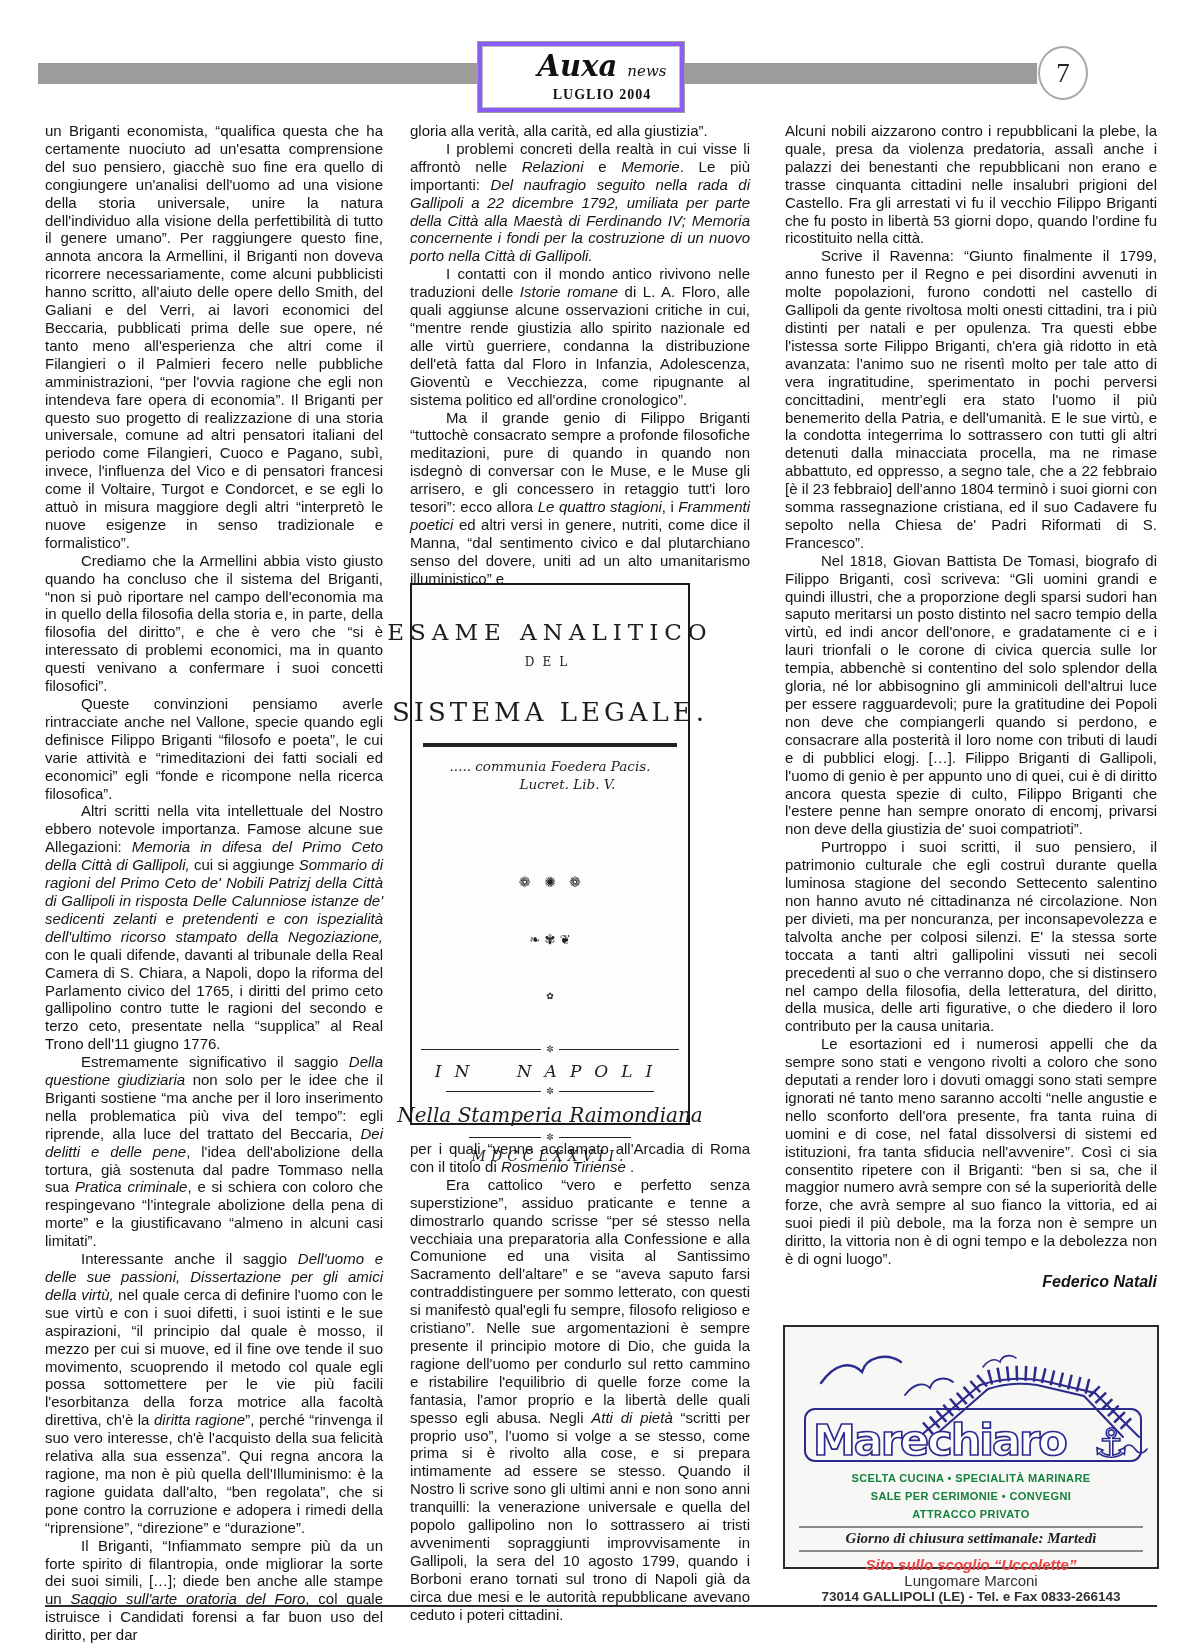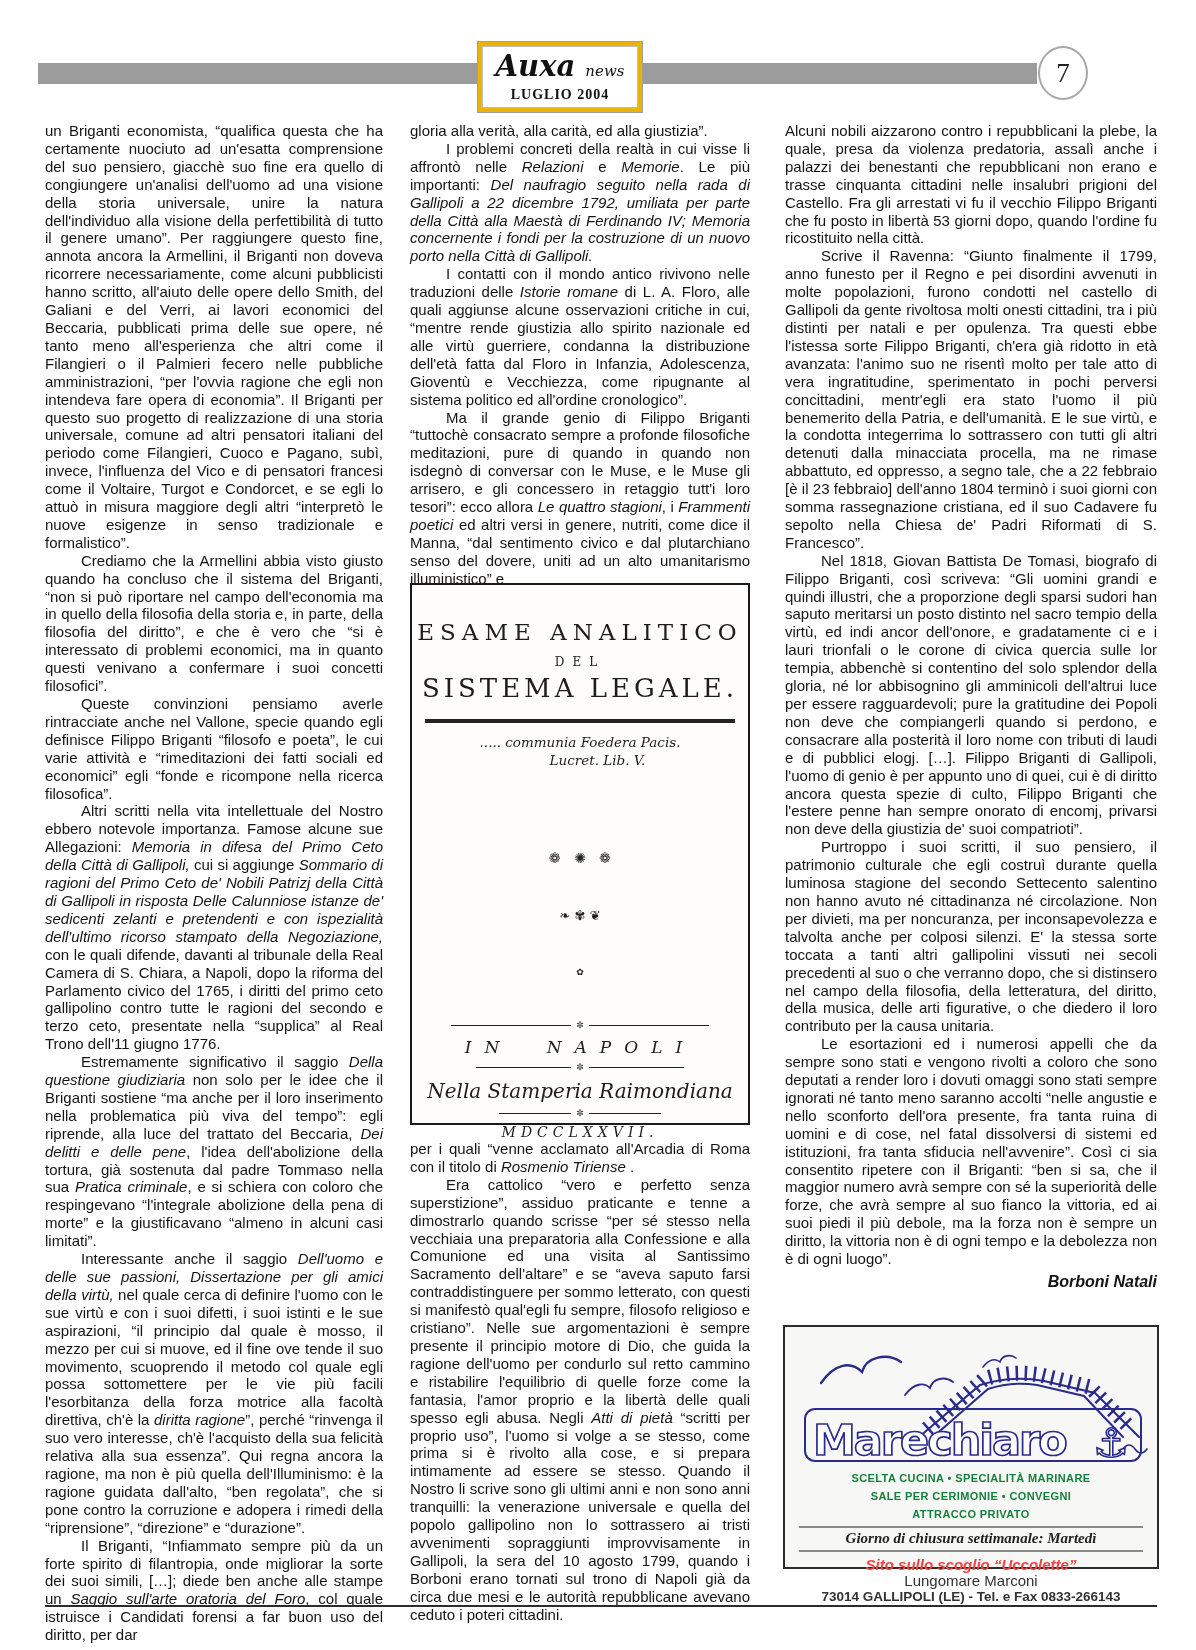--- a/index.html
+++ b/index.html
@@ -4,43 +4,43 @@
 <style>
   html,body{margin:0;padding:0;background:#e8e8e8;}
   .page{position:relative;width:1196px;height:1650px;background:#ffffff;overflow:hidden;
         font-family:"Liberation Sans",sans-serif;color:#141414;}
   
   .topbar{position:absolute;left:38px;top:63px;width:999px;height:21px;background:#9c9c9c;}
   .pagenum{position:absolute;left:1038px;top:46px;width:46px;height:50px;border:2px solid #a8a8a8;
            border-radius:50%;background:#fff;display:flex;align-items:center;justify-content:center;
            font-family:"Liberation Serif",serif;font-size:27px;color:#222;}
   .masthead{position:absolute;left:478px;top:42px;width:156px;height:62px;background:#fff;
-            border:4px solid #eab308;box-shadow:0 0 0 1px #9e9e9e, inset 0 0 0 1px #bdbdbd;
-            display:flex;flex-direction:column;align-items:center;justify-content:center;}
+            border:4px solid #8b5cf6;box-shadow:0 0 0 1px #9e9e9e, inset 0 0 0 1px #bdbdbd;
+            display:flex;flex-direction:column;align-items:center;justify-content:center;padding-left:42px;}
   .mh-brand{font-family:"DejaVu Serif",serif;font-style:italic;font-weight:bold;font-size:29px;
             line-height:29px;color:#111;white-space:nowrap;}
   .mh-news{font-size:15px;font-weight:normal;}
   .mh-date{font-family:"Liberation Serif",serif;font-weight:bold;font-size:14px;letter-spacing:1px;
            color:#111;margin-top:1px;}
   
   .col{position:absolute;top:122px;font-size:15px;line-height:17.9px;text-align:justify;}
   #col1{left:45px;width:338px;}
   #col2t{left:410px;width:340px;}
   #col2b{left:410px;top:1140px;width:340px;}
   #col3{left:785px;width:372px;}
   p.para{margin:0;padding:0;}
   p.ind{text-indent:36px;}
   .sig{margin-top:5px;text-align:right;font-weight:bold;font-style:italic;font-size:16px;}
   
-  .bookplate{position:absolute;left:410px;top:583px;width:340px;height:542px;box-sizing:border-box;
+  .bookplate{position:absolute;left:410px;top:583px;width:280px;height:542px;box-sizing:border-box;
              border:2px solid #1a1a1a;background:#fefdfc;display:flex;flex-direction:column;
              align-items:center;font-family:"DejaVu Serif",serif;color:#1d1d1d;}
   .bp-t1{margin-top:34px;font-size:23px;letter-spacing:6px;white-space:nowrap;}
   .bp-del{margin-top:10px;font-size:12px;letter-spacing:8px;}
-  .bp-t2{margin-top:4px;font-size:26px;letter-spacing:4px;white-space:nowrap;}
+  .bp-t2{margin-top:28px;font-size:26px;letter-spacing:4px;white-space:nowrap;}
   .bp-dr{margin-top:16px;width:92%;border-top:3px solid #232323;border-bottom:1px solid #232323;height:3px;}
   .bp-epi{margin-top:10px;font-style:italic;font-size:13.5px;text-align:left;line-height:18px;}
   .bp-epi2{margin-left:70px;}
   .bp-orn{margin-top:42px;text-align:center;font-family:"DejaVu Sans",sans-serif;color:#222;
           line-height:19px;white-space:pre;}
   .orn1{font-size:14px;}
   .orn2{font-size:13px;}
   .orn3{font-size:9px;}
   .bp-imprint{margin-top:auto;margin-bottom:20px;display:flex;flex-direction:column;align-items:center;}
   .orn-rule{display:flex;align-items:center;gap:5px;color:#232323;}
@@ -140,21 +140,21 @@
       <p class="para"><span>per i quali “venne acclamato all'Arcadia di Roma con il titolo di </span><i>Rosmenio Tiriense</i><span> .</span></p>
       <p class="para ind"><span>Era cattolico “vero e perfetto senza superstizione”, assiduo praticante e tenne a dimostrarlo quando scrisse “per sé stesso nella vecchiaia una preparatoria alla Confessione e alla Comunione ed una visita al Santissimo Sacramento dell'altare” e se “aveva saputo farsi contraddistinguere per sommo letterato, con questi si manifestò qual'egli fu sempre, filosofo religioso e cristiano”. Nelle sue argomentazioni è sempre presente il principio motore di Dio, che guida la ragione dell'uomo per condurlo sul retto cammino e ristabilire l'equilibrio di quelle forze come la fantasia, l'amor proprio e la libertà delle quali spesso egli abusa. Negli </span><i>Atti di pietà</i><span> “scritti per proprio uso”, l'uomo si volge a se stesso, come prima si è rivolto alla cose, e si prepara intimamente ad essere se stesso. Quando il Nostro li scrive sono gli ultimi anni e non sono anni tranquilli: la venerazione universale e quella del popolo gallipolino non lo sottrassero ai tristi avvenimenti sopraggiunti improvvisamente in Gallipoli, la sera del 10 agosto 1799, quando i Borboni erano tornati sul trono di Napoli già da circa due mesi e le autorità repubblicane  avevano ceduto i poteri cittadini.</span></p>
     </div>
 
   <div id="col3" class="col">
   <p class="para"><span>Alcuni nobili aizzarono contro i repubblicani la plebe, la quale, presa da violenza predatoria, assalì anche i palazzi dei benestanti che repubblicani non erano e trasse cinquanta cittadini nelle insalubri prigioni del Castello. Fra gli arrestati vi fu il vecchio Filippo Briganti che fu posto in libertà 53 giorni dopo, quando l'ordine fu ricostituito nella città.</span></p>
       <p class="para ind"><span>Scrive il Ravenna: “Giunto finalmente il 1799, anno funesto per il Regno e pei disordini avvenuti in molte popolazioni, furono condotti nel castello di Gallipoli da gente rivoltosa molti onesti cittadini, tra i più distinti per natali e per opulenza. Tra questi ebbe l'istessa sorte Filippo Briganti, ch'era già ridotto in età avanzata: l'animo suo ne risentì molto per tale atto di vera ingratitudine, sperimentato in pochi perversi concittadini, mentr'egli era stato l'uomo il più benemerito della Patria, e dell'umanità. E le sue virtù, e la condotta integerrima lo sottrassero con tutti gli altri detenuti dalla minacciata procella, ma ne rimase abbattuto, ed oppresso, a segno tale, che a 22 febbraio [è il 23 febbraio] dell'anno 1804 terminò i suoi giorni con somma rassegnazione cristiana, ed il suo Cadavere fu sepolto nella Chiesa de' Padri  Riformati di S. Francesco”.</span></p>
       <p class="para ind"><span>Nel 1818, Giovan Battista De Tomasi, biografo di Filippo Briganti, così scriveva: “Gli uomini grandi e quindi illustri, che a proporzione degli sparsi sudori han saputo meritarsi un posto distinto nel sacro tempio della virtù, ed indi ancor dell'onore, e gradatamente ci e i lauri trionfali o le corone di civica quercia sulle lor tempia, abbenchè si contentino del solo splendor della gloria, né lor abbisognino gli amminicoli dell'altrui luce per essere ragguardevoli; pure la gratitudine dei Popoli non deve che compiangerli quando si perdono, e consacrare alla posterità il loro nome con tributi di laudi e di pubblici elogj. […]. Filippo Briganti di Gallipoli, l'uomo di genio è per appunto uno di quei, cui è di diritto ancora questa spezie di culto, Filippo Briganti che l'estere penne han sempre onorato di encomj, privarsi non deve della giustizia de' suoi compatrioti”.</span></p>
       <p class="para ind"><span>Purtroppo i suoi scritti, il suo pensiero, il patrimonio culturale che egli costruì durante quella luminosa stagione del secondo Settecento salentino non hanno avuto né cittadinanza né circolazione. Non per divieti, ma per noncuranza, per inconsapevolezza e talvolta anche per colposi silenzi. E' la stessa sorte toccata a tanti altri gallipolini vissuti nei secoli precedenti al suo o che verranno dopo, che si distinsero nel campo della filosofia, della letteratura, del diritto, della musica, delle arti figurative, o che diedero il loro contributo per la causa unitaria.</span></p>
       <p class="para ind"><span>Le esortazioni ed i numerosi appelli che da sempre sono stati e vengono rivolti a coloro che sono deputati a render loro i dovuti omaggi sono stati sempre ignorati né tanto meno saranno accolti “nelle angustie e nello sconforto dell'ora presente, fra tanta ruina di uomini e di cose, nel fatal dissolversi di sistemi ed istituzioni, fra tanta sfiducia nell'avvenire”. Così ci sia consentito ripetere con il Briganti: “ben si sa, che il maggior numero avrà sempre con sé la superiorità delle forze, che avrà sempre al suo fianco la vittoria, ed ai suoi piedi il più debole, ma la forza non è sempre un diritto, la vittoria non è di ogni tempo e la debolezza non è di ogni luogo”.</span></p>
-      <p class="sig">Borboni Natali</p>
+      <p class="sig">Federico Natali</p>
     </div>
 
   <div class="advert">
     <svg class="ad-art" width="368" height="140" viewBox="0 0 368 140">
       <g fill="none" stroke="#2b2b8e" stroke-width="2" stroke-linecap="round">
 
         <path d="M34,54 C48,34 64,32 75,43 C79,28 100,23 114,33" stroke-width="2.4"></path>
         <path d="M118,66 C127,54 137,53 143,59 C146,49 158,47 166,53" stroke-width="1.9"></path>
         <path d="M196,38 C202,30 209,29 213,33 C215,26 224,25 229,29" stroke-width="1.6"></path>
 

